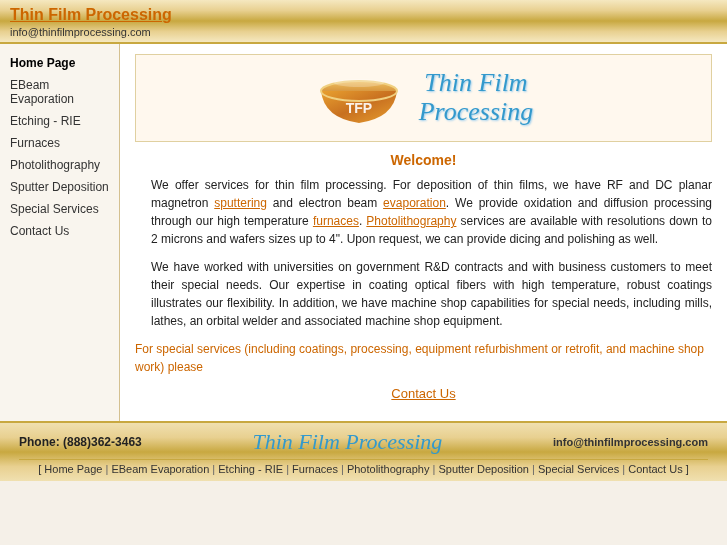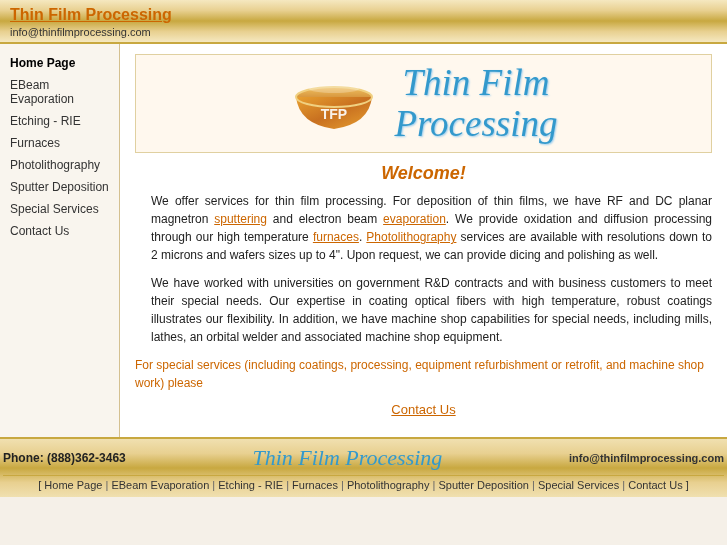--- a/index.html
+++ b/index.html
@@ -77,34 +77,33 @@
 
     
     #tfp-logo {
       width: 90px;
       height: 70px;
       flex-shrink: 0;
     }
 
     #logo-text {
       font-family: 'Times New Roman', serif;
-      font-size: 37px;
+      font-size: 26px;
       color: #3399cc;
       font-style: italic;
       text-shadow: 1px 1px 2px #99ccee;
       line-height: 1.1;
     }
 
     #welcome-heading {
       text-align: center;
       color: #cc6600;
-      font-size: 18px;
+      font-size: 14px;
       font-weight: bold;
       margin: 10px 0 8px 0;
-      font-style: italic;
     }
 
     #content-body {
       font-size: 12px;
       color: #222;
       line-height: 1.5;
     }
 
     .content-para {
       margin-bottom: 10px;
@@ -132,21 +131,21 @@
       color: #cc6600;
       font-size: 13px;
       text-decoration: underline;
       cursor: pointer;
     }
 
     
     #footer {
       background: linear-gradient(to bottom, #f0e0b0, #e8d090, #c8a840, #e8d090, #f0e0b0);
       border-top: 2px solid #c8a840;
-      padding: 6px 3px;
+      padding: 6px 19px;
     }
 
     #footer-top {
       display: flex;
       align-items: center;
       justify-content: space-between;
       margin-bottom: 4px;
     }
 
     #footer-phone {

